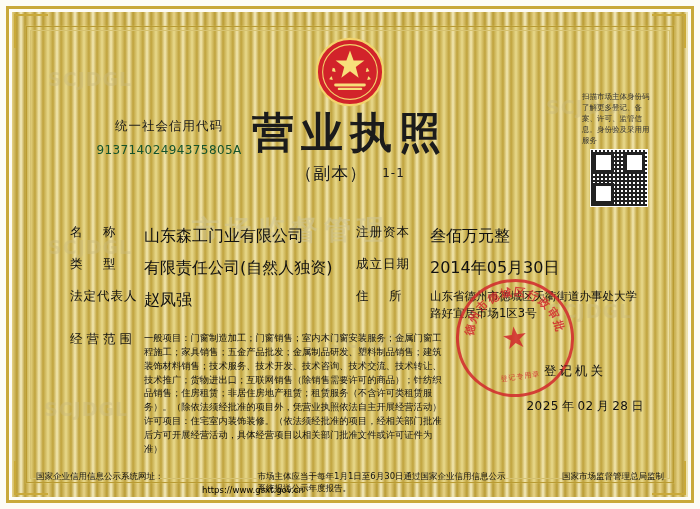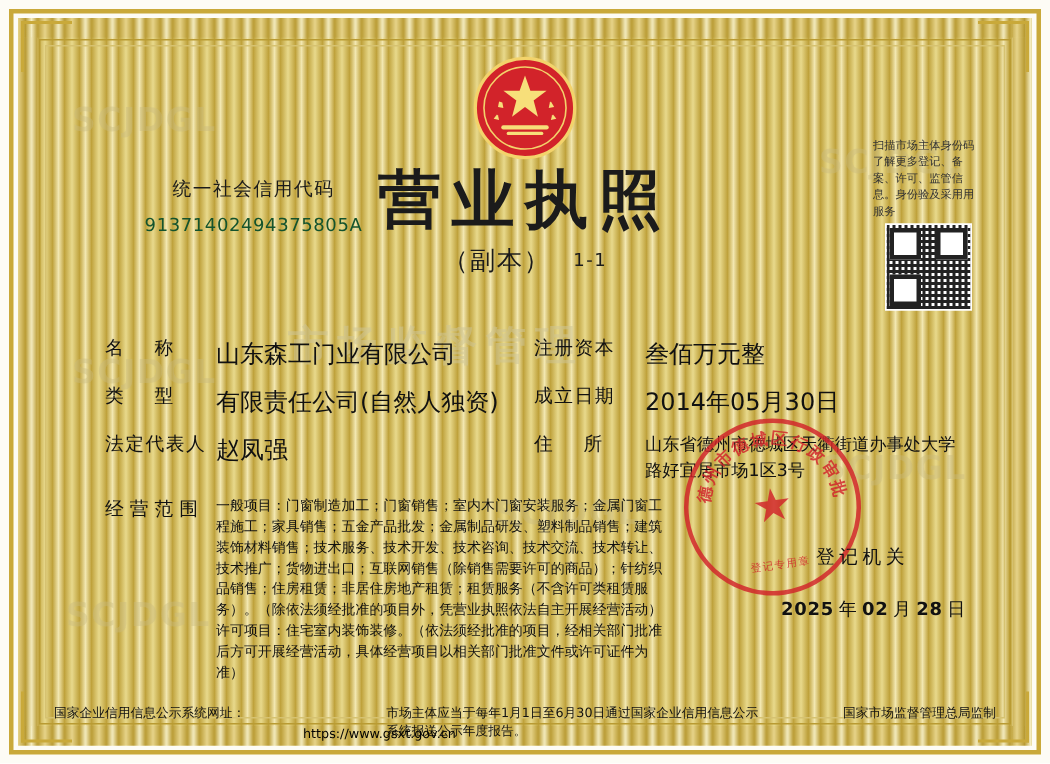--- a/index.html
+++ b/index.html
@@ -58,21 +58,21 @@
   }
   .corner.tl { left: 14px; top: 14px; border-right: none; border-bottom: none; }
   .corner.tr { right: 14px; top: 14px; border-left: none; border-bottom: none; }
   .corner.bl { left: 14px; bottom: 14px; border-right: none; border-top: none; }
   .corner.br { right: 14px; bottom: 14px; border-left: none; border-top: none; }
 
   
   .watermark {
     position: absolute;
     color: rgba(200, 186, 126, 0.42);
-    font-size: 22px;
+    font-size: 19px;
     font-weight: bold;
     letter-spacing: 1px;
     font-family: "DejaVu Sans", "Liberation Sans", sans-serif;
     pointer-events: none;
     user-select: none;
   }
   .wm-faint {
     position: absolute;
     color: rgba(205, 196, 150, 0.55);
     font-size: 27px;
@@ -260,21 +260,21 @@
     color: #111;
   }
   .issue-date {
     position: absolute;
     right: 22px;
     bottom: 60px;
     font-size: 12px;
     color: #111;
     letter-spacing: 0.5px;
   }
-  .issue-date .num { margin: 16px 3px; font-weight: bold; }
+  .issue-date .num { margin: 16px 3px; }
 
   
   .footer {
     position: absolute;
     left: 0; right: 0;
     bottom: -20px;
     display: flex;
     justify-content: space-between;
     align-items: flex-start;
     font-size: 8.5px;

